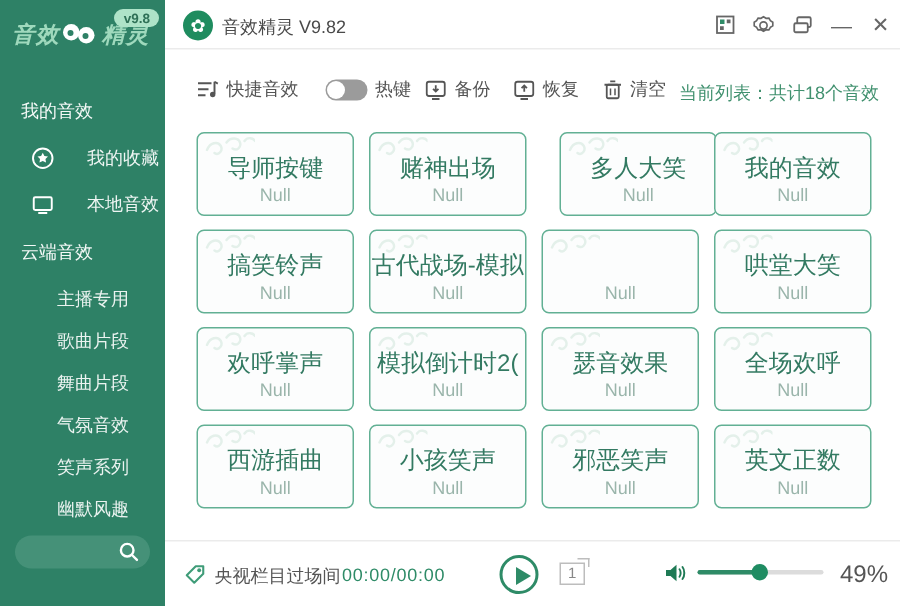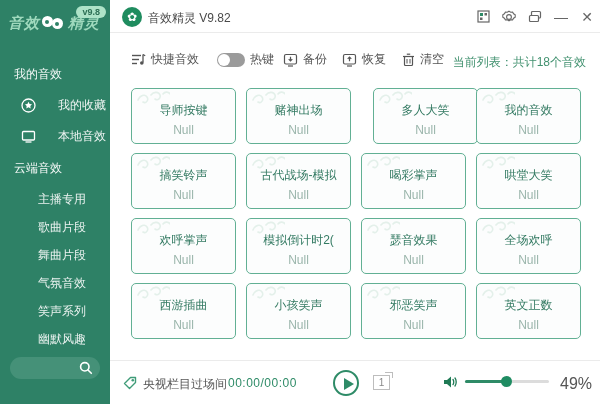--- a/index.html
+++ b/index.html
@@ -39,21 +39,21 @@
   .toolbar { position:absolute; left:110px; top:34px; width:490px; height:50px; background:#fff; }
   .tb-item { position:absolute; top:17px; display:flex; align-items:center; gap:5px; font-size:12px; color:#555; cursor:pointer; }
   .toggle { width:28px; height:14px; border-radius:7px; background:#9b9b9b; position:relative; cursor:pointer; }
   .toggle .knob { position:absolute; left:1px; top:1px; width:12px; height:12px; border-radius:50%; background:#fff; }
   .tb-summary { position:absolute; right:14px; top:20px; font-size:12px; color:#41916f; }
 
   
   .grid { position:absolute; left:131px; top:88px; width:460px; }
   .card { position:absolute; width:105px; height:56px; background:#fcfdfd; border:1px solid #62b094; border-radius:5px; cursor:pointer; overflow:hidden; }
   .card .wm { position:absolute; left:4px; top:2px; opacity:0.55; }
-  .card .ct { position:absolute; left:0; right:0; top:13px; text-align:center; font-size:12px; color:#337a62; white-space:nowrap; }
+  .card .ct { position:absolute; left:0; right:0; top:13px; text-align:center; font-size:16px; color:#337a62; white-space:nowrap; }
   .card .cn { position:absolute; left:0; right:0; top:34px; text-align:center; font-size:12px; color:#9ab5ab; }
 
   
   .player { position:absolute; left:110px; top:360px; width:490px; height:44px; background:#fff; border-top:1px solid #ebebeb; }
   .p-abs { position:absolute; }
   .track-name { font-size:12px; color:#555; }
   .time { font-size:12px; color:#2e8b67; letter-spacing:0.5px; }
   .play-btn { position:absolute; left:223px; top:9px; width:26px; height:26px; border:2px solid #2e8b67; border-radius:50%; cursor:pointer; }
   .play-btn .tri { position:absolute; left:9px; top:6px; width:0; height:0; border-left:10px solid #2e8b67; border-top:6px solid transparent; border-bottom:6px solid transparent; }
   .loop-box { position:absolute; left:263px; top:14px; width:17px; height:15px; border:1px solid #bdbdbd; font-size:10px; color:#888; text-align:center; line-height:14px; cursor:pointer; }
@@ -263,21 +263,20 @@
       <div class="ct">古代战场-模拟</div>
       <div class="cn">Null</div>
     </div>
 
     <div class="card" style="left: 230px; top: 65px;">
       <span class="wm">
         <svg width="34" height="14" viewBox="0 0 34 14">
             <path d="M2 9c2-5 7-6 9-3s-1 7-4 5m8-7c3-4 8-3 9 0s-2 6-5 4m8-5c2-3 6-2 7 0" fill="none" stroke="#cfe6db" stroke-width="1.6" stroke-linecap="round"></path>
           </svg>
       </span>
-      <div class="ct">喝彩掌声</div>
       <div class="cn">Null</div>
     </div>
 
     <div class="card" style="left: 345px; top: 65px;">
       <span class="wm">
         <svg width="34" height="14" viewBox="0 0 34 14">
             <path d="M2 9c2-5 7-6 9-3s-1 7-4 5m8-7c3-4 8-3 9 0s-2 6-5 4m8-5c2-3 6-2 7 0" fill="none" stroke="#cfe6db" stroke-width="1.6" stroke-linecap="round"></path>
           </svg>
       </span>
       <div class="ct">哄堂大笑</div>

